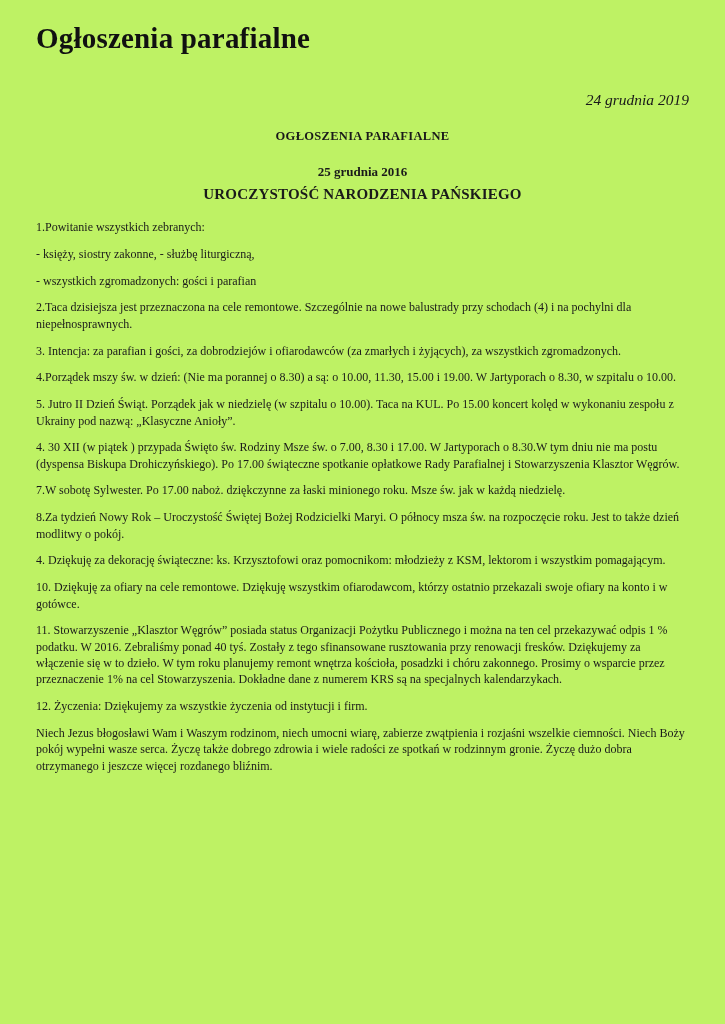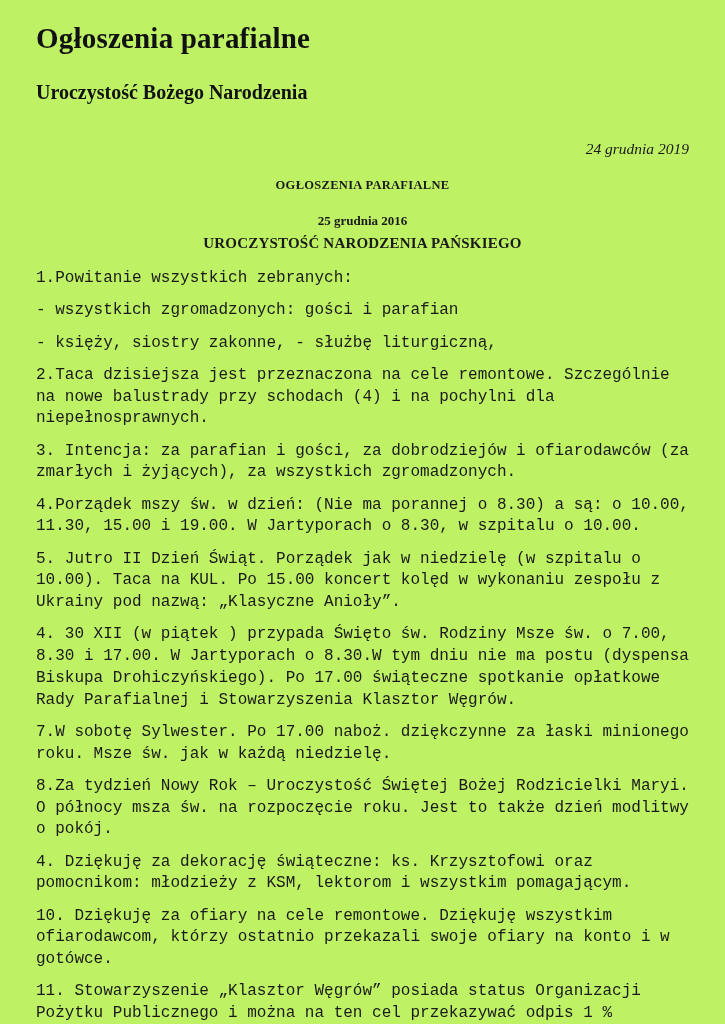--- a/index.html
+++ b/index.html
@@ -57,48 +57,46 @@
     text-align: center;
     font-weight: bold;
     font-size: 15px;
     letter-spacing: 0.2px;
     margin: 6px 0 0 0;
   }
   .body-text {
     margin-top: 16px;
   }
   .body-text p {
-    font-size: 16px;
+    font-size: 12px;
     line-height: 1.36;
     margin: 0 0 10.5px 0;
     color: #1a1a1a;
-    font-family: Liberation Mono, monospace;
   }
 </style>
 </head>
 <body>
 
 <div class="page">
 
   <h1 class="doc-title">Ogłoszenia parafialne</h1>
 
-  <h2 class="doc-subtitle">Uroczystość Bożego Narodzenia</h2>
 
   <div class="doc-date">24 grudnia 2019</div>
 
   <div class="center-heading-small">OGŁOSZENIA PARAFIALNE</div>
 
   <div class="center-heading-date">25 grudnia 2016</div>
 
   <div class="center-heading-feast">UROCZYSTOŚĆ NARODZENIA PAŃSKIEGO</div>
 
   <div class="body-text">
     <p>1.Powitanie wszystkich zebranych:</p>
+    <p>- księży,  siostry zakonne, - służbę liturgiczną,</p>
     <p>- wszystkich zgromadzonych: gości i parafian</p>
-    <p>- księży,  siostry zakonne, - służbę liturgiczną,</p>
     <p>2.Taca dzisiejsza jest przeznaczona na cele remontowe. Szczególnie na nowe balustrady przy schodach (4) i na pochylni dla niepełnosprawnych.</p>
     <p>3. Intencja: za parafian i gości, za dobrodziejów i ofiarodawców (za zmarłych i żyjących), za wszystkich zgromadzonych.</p>
     <p>4.Porządek mszy św. w dzień: (Nie ma porannej o 8.30) a są: o 10.00, 11.30, 15.00 i 19.00. W Jartyporach o 8.30, w szpitalu o 10.00.</p>
     <p>5. Jutro II Dzień Świąt. Porządek jak w niedzielę (w szpitalu o 10.00). Taca na KUL. Po 15.00 koncert kolęd w wykonaniu zespołu z Ukrainy pod nazwą: „Klasyczne Anioły”.</p>
     <p>4. 30 XII (w piątek ) przypada Święto św. Rodziny Msze św. o 7.00, 8.30 i 17.00. W Jartyporach o 8.30.W tym dniu nie ma postu (dyspensa Biskupa Drohiczyńskiego).  Po 17.00 świąteczne spotkanie opłatkowe Rady Parafialnej i Stowarzyszenia Klasztor Węgrów.</p>
     <p>7.W sobotę Sylwester. Po 17.00 naboż. dziękczynne za łaski minionego roku. Msze św. jak w każdą niedzielę.</p>
     <p>8.Za tydzień Nowy Rok – Uroczystość Świętej Bożej  Rodzicielki Maryi. O północy msza św. na rozpoczęcie roku. Jest to także dzień modlitwy o pokój.</p>
     <p>4. Dziękuję za dekorację świąteczne: ks. Krzysztofowi oraz pomocnikom:  młodzieży z KSM, lektorom i  wszystkim pomagającym.</p>
     <p>10. Dziękuję za ofiary na cele remontowe. Dziękuję wszystkim ofiarodawcom, którzy ostatnio przekazali swoje ofiary na konto i w gotówce.</p>
     <p>11. Stowarzyszenie „Klasztor Węgrów” posiada status Organizacji Pożytku Publicznego i można na ten cel przekazywać odpis 1 % podatku. W 2016. Zebraliśmy ponad 40 tyś. Zostały z tego sfinansowane rusztowania przy renowacji fresków. Dziękujemy za włączenie się w to dzieło. W tym roku planujemy remont wnętrza kościoła, posadzki i chóru zakonnego. Prosimy o wsparcie przez przeznaczenie 1% na cel Stowarzyszenia. Dokładne dane z numerem KRS są na specjalnych kalendarzykach.</p>

